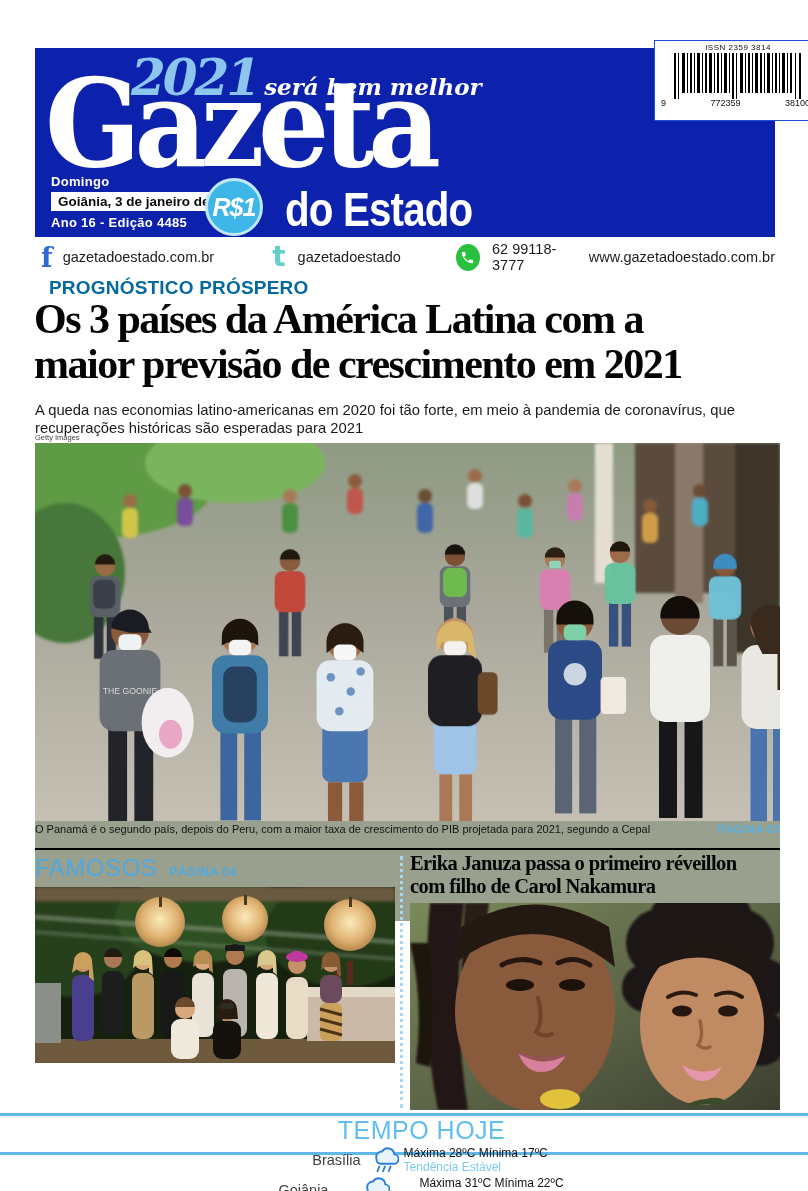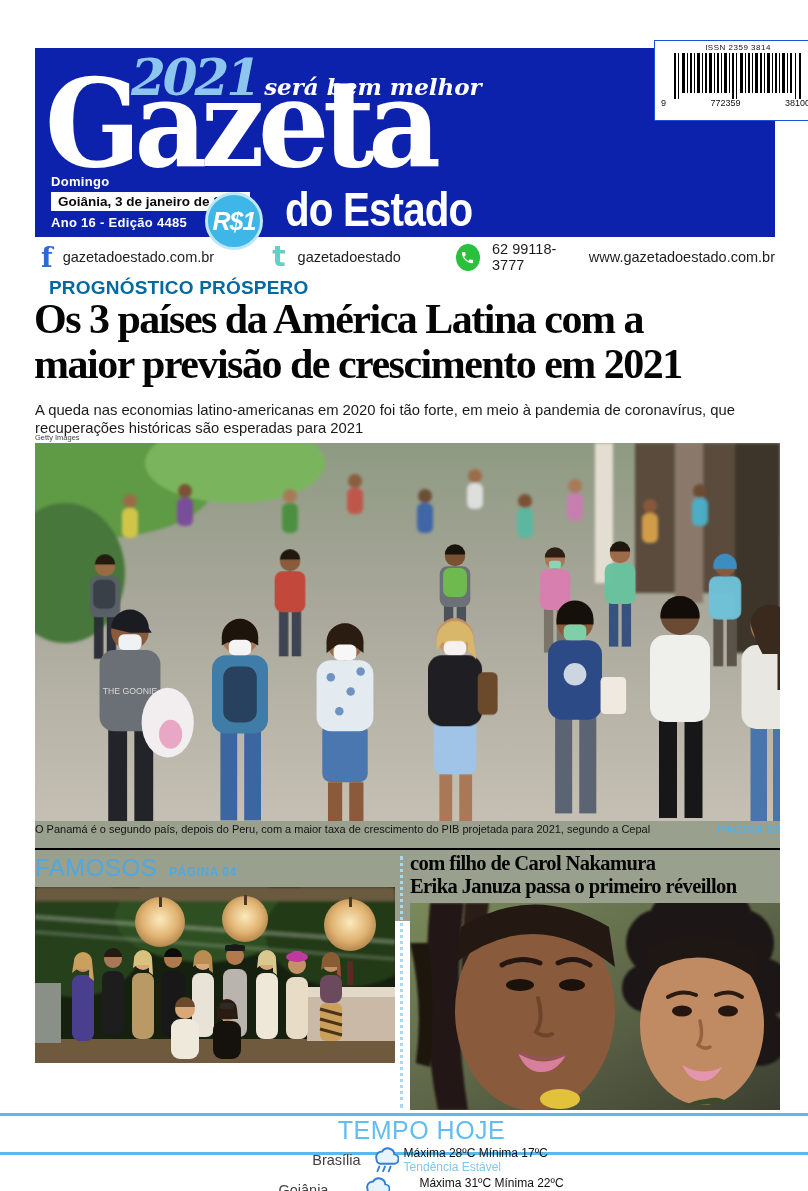--- a/index.html
+++ b/index.html
@@ -14,21 +14,21 @@
   .script-tagline{font-family:"DejaVu Serif",serif;font-style:italic;font-weight:bold;
                   font-size:23px;color:#ffffff;margin-left:6px;letter-spacing:0px;}
   .logo-main{position:absolute;left:10px;top:14px;font-family:"DejaVu Serif",serif;
              font-weight:bold;font-size:122px;line-height:1;color:#ffffff;letter-spacing:-7px;
              transform:scaleX(0.92);transform-origin:left top;}
   .mast-info{position:absolute;left:16px;top:126px;width:200px;}
   .mast-day{color:#fff;font-weight:bold;font-size:13px;margin-bottom:3px;letter-spacing:0.3px;}
   .mast-datebox{background:#fff;color:#0a0a0a;font-weight:bold;font-size:13.5px;
                 padding:2px 7px;display:inline-block;white-space:nowrap;}
   .mast-edition{color:#fff;font-weight:bold;font-size:13px;margin-top:4px;letter-spacing:0.3px;}
-  .price-badge{position:absolute;left:170px;top:144px;width:58px;height:58px;border-radius:50%;
+  .price-badge{position:absolute;left:170px;top:130px;width:58px;height:58px;border-radius:50%;
                background:#3fb6e8;border:3px solid #bfe7f8;box-sizing:border-box;z-index:5;
                display:flex;align-items:center;justify-content:center;}
   .price-badge span{color:#fff;font-weight:bold;font-style:italic;font-size:25px;letter-spacing:-1px;}
   .logo-sub{position:absolute;left:250px;top:134px;font-weight:bold;font-size:48px;color:#fff;
             letter-spacing:-1px;transform:scaleX(0.84);transform-origin:left top;white-space:nowrap;}
 
   
   .barcode-box{position:absolute;left:654px;top:40px;width:168px;height:81px;background:#fff;
                border:1px solid #1d4ed8;box-sizing:border-box;z-index:6;text-align:center;}
   .issn{font-size:8px;color:#111;margin-top:2px;letter-spacing:0.5px;}
@@ -479,22 +479,22 @@
             <circle cx="0" cy="-16" r="10" fill="#b07a4e"></circle>
             <path d="M-10,-18 a10,10 0 0,1 20,0 l1,10 -21,0 z" fill="#2a1c10"></path>
             <rect x="-7" y="-24" width="14" height="6" rx="2" fill="#2e2a24"></rect>
           </g>
       </svg>
     </div>
   </div>
 
   <div class="right-col">
     <div class="sub-headline">
+      <div>Erika Januza passa o primeiro réveillon</div>
       <div>com filho de Carol Nakamura</div>
-      <div>Erika Januza passa o primeiro réveillon</div>
     </div>
     <div class="right-photo" role="img" aria-label="Close de Erika Januza com o filho de Carol Nakamura">
       <svg width="370" height="207" viewBox="0 0 370 207">
         <defs>
           <linearGradient id="fbg" x1="0" y1="0" x2="1" y2="1">
             <stop offset="0" stop-color="#7a8a5a"></stop>
               <stop offset="0.5" stop-color="#5d6648"></stop>
               <stop offset="1" stop-color="#3c3f30"></stop>
           </linearGradient>
           <filter id="soft3">

